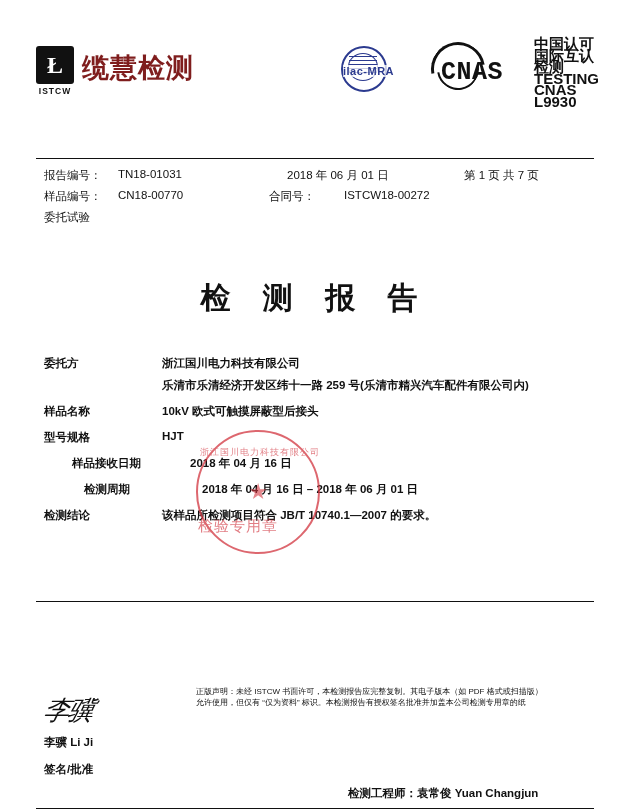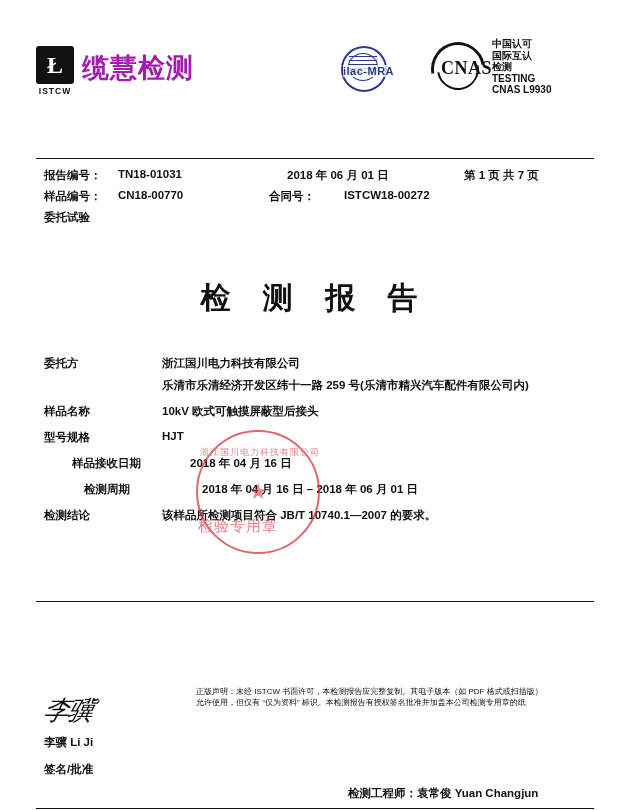--- a/index.html
+++ b/index.html
@@ -61,21 +61,21 @@
     display: flex;
     flex-direction: column;
     align-items: center;
   }
   .logo-text {
     font-size: 27px;
     font-weight: bold;
     margin-left: 8px;
     margin-top: 4px;
     letter-spacing: 1px;
-    color: #a21caf;
+    color: #7f1d1d;
     font-family: "Liberation Sans", sans-serif;
   }
 
   .ilac-block {
     position: absolute;
     left: 305px;
     top: 6px;
     width: 80px;
     height: 52px;
   }
@@ -155,31 +155,31 @@
     border-radius: 50%;
     border-left-color: transparent;
     border-top-color: transparent;
     transform: rotate(35deg);
     box-sizing: border-box;
   }
   .cnas-text {
     position: absolute;
     left: 10px;
     top: 16px;
-    font-size: 18px;
+    font-size: 25px;
     font-weight: bold;
     letter-spacing: 0.5px;
-    font-family: Liberation Serif, serif;
+    font-family: Liberation Mono, monospace;
     color: #111;
   }
   .cnas-right {
     position: absolute;
-    left: 456px;
+    left: 498px;
     top: 0px;
-    font-size: 10px;
+    font-size: 15px;
     line-height: 11.5px;
     color: #111;
     font-weight: bold;
   }
   .cnas-right .en {
     font-family: "Liberation Sans", sans-serif;
   }
 
   .header-rule {
     position: absolute;
@@ -194,21 +194,21 @@
     position: absolute;
     left: 44px;
     top: 130px;
     width: 548px;
     font-size: 11.5px;
     color: #111;
   }
   .meta-row {
     position: relative;
     height: 21px;
-    font-weight: bold;
+    font-weight: normal;
   }
   .meta-label {
     position: absolute;
     left: 0;
   }
   .meta-val {
     position: absolute;
   }
   .m-report-no { left: 74px; }
   .m-date { left: 243px; }

